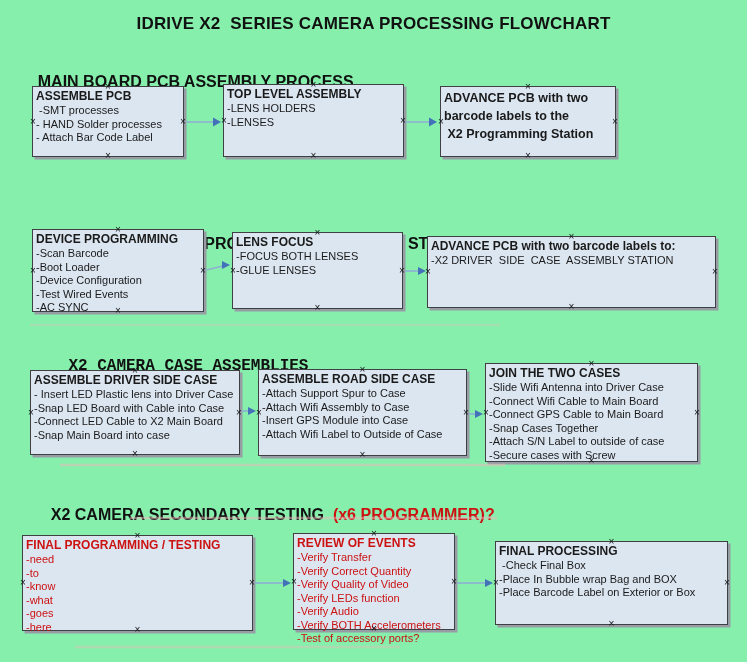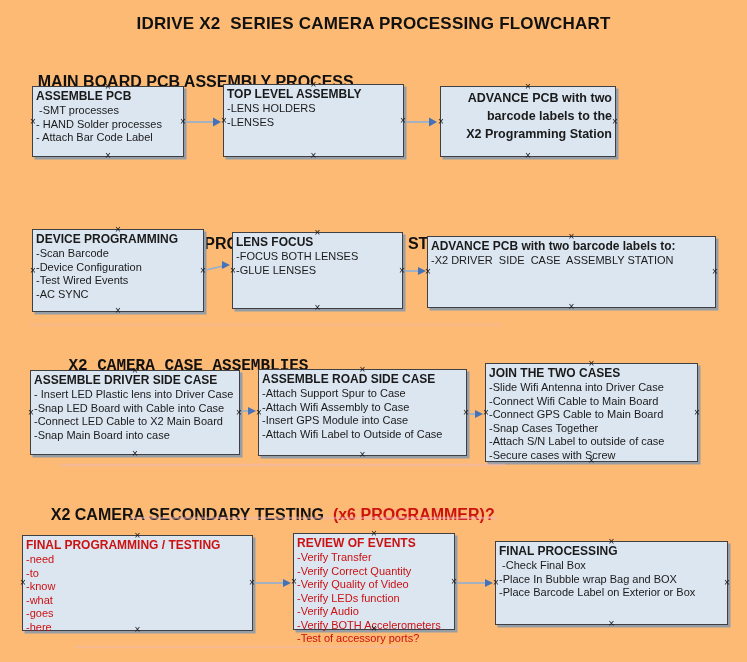--- a/index.html
+++ b/index.html
@@ -1,39 +1,39 @@
 <!DOCTYPE html>
 <html style="--red: #cc1111; --box-fill: #dce6f1; --box-border: #3e4044; --arrow-line: #8fafd4; --arrow-head: #4372b8; --text: #1a1a1a;"><head>
 <meta charset="utf-8">
 <style>
   :root{
     --red:#cc1111; --box-fill:#dce6f1; --box-border:#3e4044;
     --arrow-line:#8fafd4; --arrow-head:#4372b8; --text:#1a1a1a;
   }
   html,body{margin:0;padding:0;background:#fff;}
   #canvas{
-    position:relative;width:747px;height:662px;background:#fdba74;
+    position:relative;width:747px;height:662px;background:#86efac;
     font-family:"Liberation Sans",sans-serif;color:var(--text);overflow:hidden;
   }
   #page-title{
     position:absolute;left:0;right:0;top:14px;text-align:center;
     font-size:17px;font-weight:bold;letter-spacing:.2px;white-space:pre-wrap;color:#111;
   }
   .sec-heading{
     position:absolute;font-size:16px;font-weight:bold;white-space:pre-wrap;color:#111;
   }
   .sec-heading .red{color:var(--red);}
   .pbox{
     position:absolute;background:var(--box-fill);
     border:1.5px solid var(--box-border);
     box-shadow:2.5px 2.5px 0 #979da5;
     padding:2px 3px;box-sizing:border-box;overflow:visible;
   }
   .box-title{font-size:12px;font-weight:bold;line-height:15px;white-space:pre-wrap;}
-  .box-title-line{font-size:12.5px;font-weight:bold;line-height:18px;white-space:pre-wrap;text-align:right;}
+  .box-title-line{font-size:12.5px;font-weight:bold;line-height:18px;white-space:pre-wrap;}
   .item{font-size:11px;line-height:13.5px;white-space:pre-wrap;}
   .red-box .box-title,.red-box .item{color:var(--red);}
   .xm{
     position:absolute;font-size:10px;line-height:1;color:#17171a;
     transform:translate(-50%,-55%);pointer-events:none;z-index:3;
   }
   .xm.n{left:50%;top:0;} .xm.s{left:50%;top:100%;}
   .xm.w{left:0;top:50%;} .xm.e{left:100%;top:50%;}
   #wires{position:absolute;left:0;top:0;width:747px;height:662px;pointer-events:none;z-index:2;}
   #wires line.flow{stroke:var(--arrow-line);stroke-width:1.6px;}
@@ -114,20 +114,21 @@
     <span>MAIN BOARD INITIAL PROGRAMMING/TESTING STAGE 1 (X2 PROGRAMMER)</span>
   </div>
 
   <div class="pbox" style="left:32px;top:229px;width:172px;height:83px;">
     <span class="xm n">×</span>
       <span class="xm s">×</span>
       <span class="xm w">×</span>
       <span class="xm e">×</span>
     <div class="box-title">DEVICE PROGRAMMING</div>
     <div class="item">-Scan Barcode</div>
+    <div class="item">-Boot Loader</div>
     <div class="item">-Device Configuration</div>
     <div class="item">-Test Wired Events</div>
     <div class="item">-AC SYNC</div>
   </div>
 
   <div class="pbox" style="left:232px;top:232px;width:171px;height:77px;">
     <span class="xm n">×</span>
       <span class="xm s">×</span>
       <span class="xm w">×</span>
       <span class="xm e">×</span>

